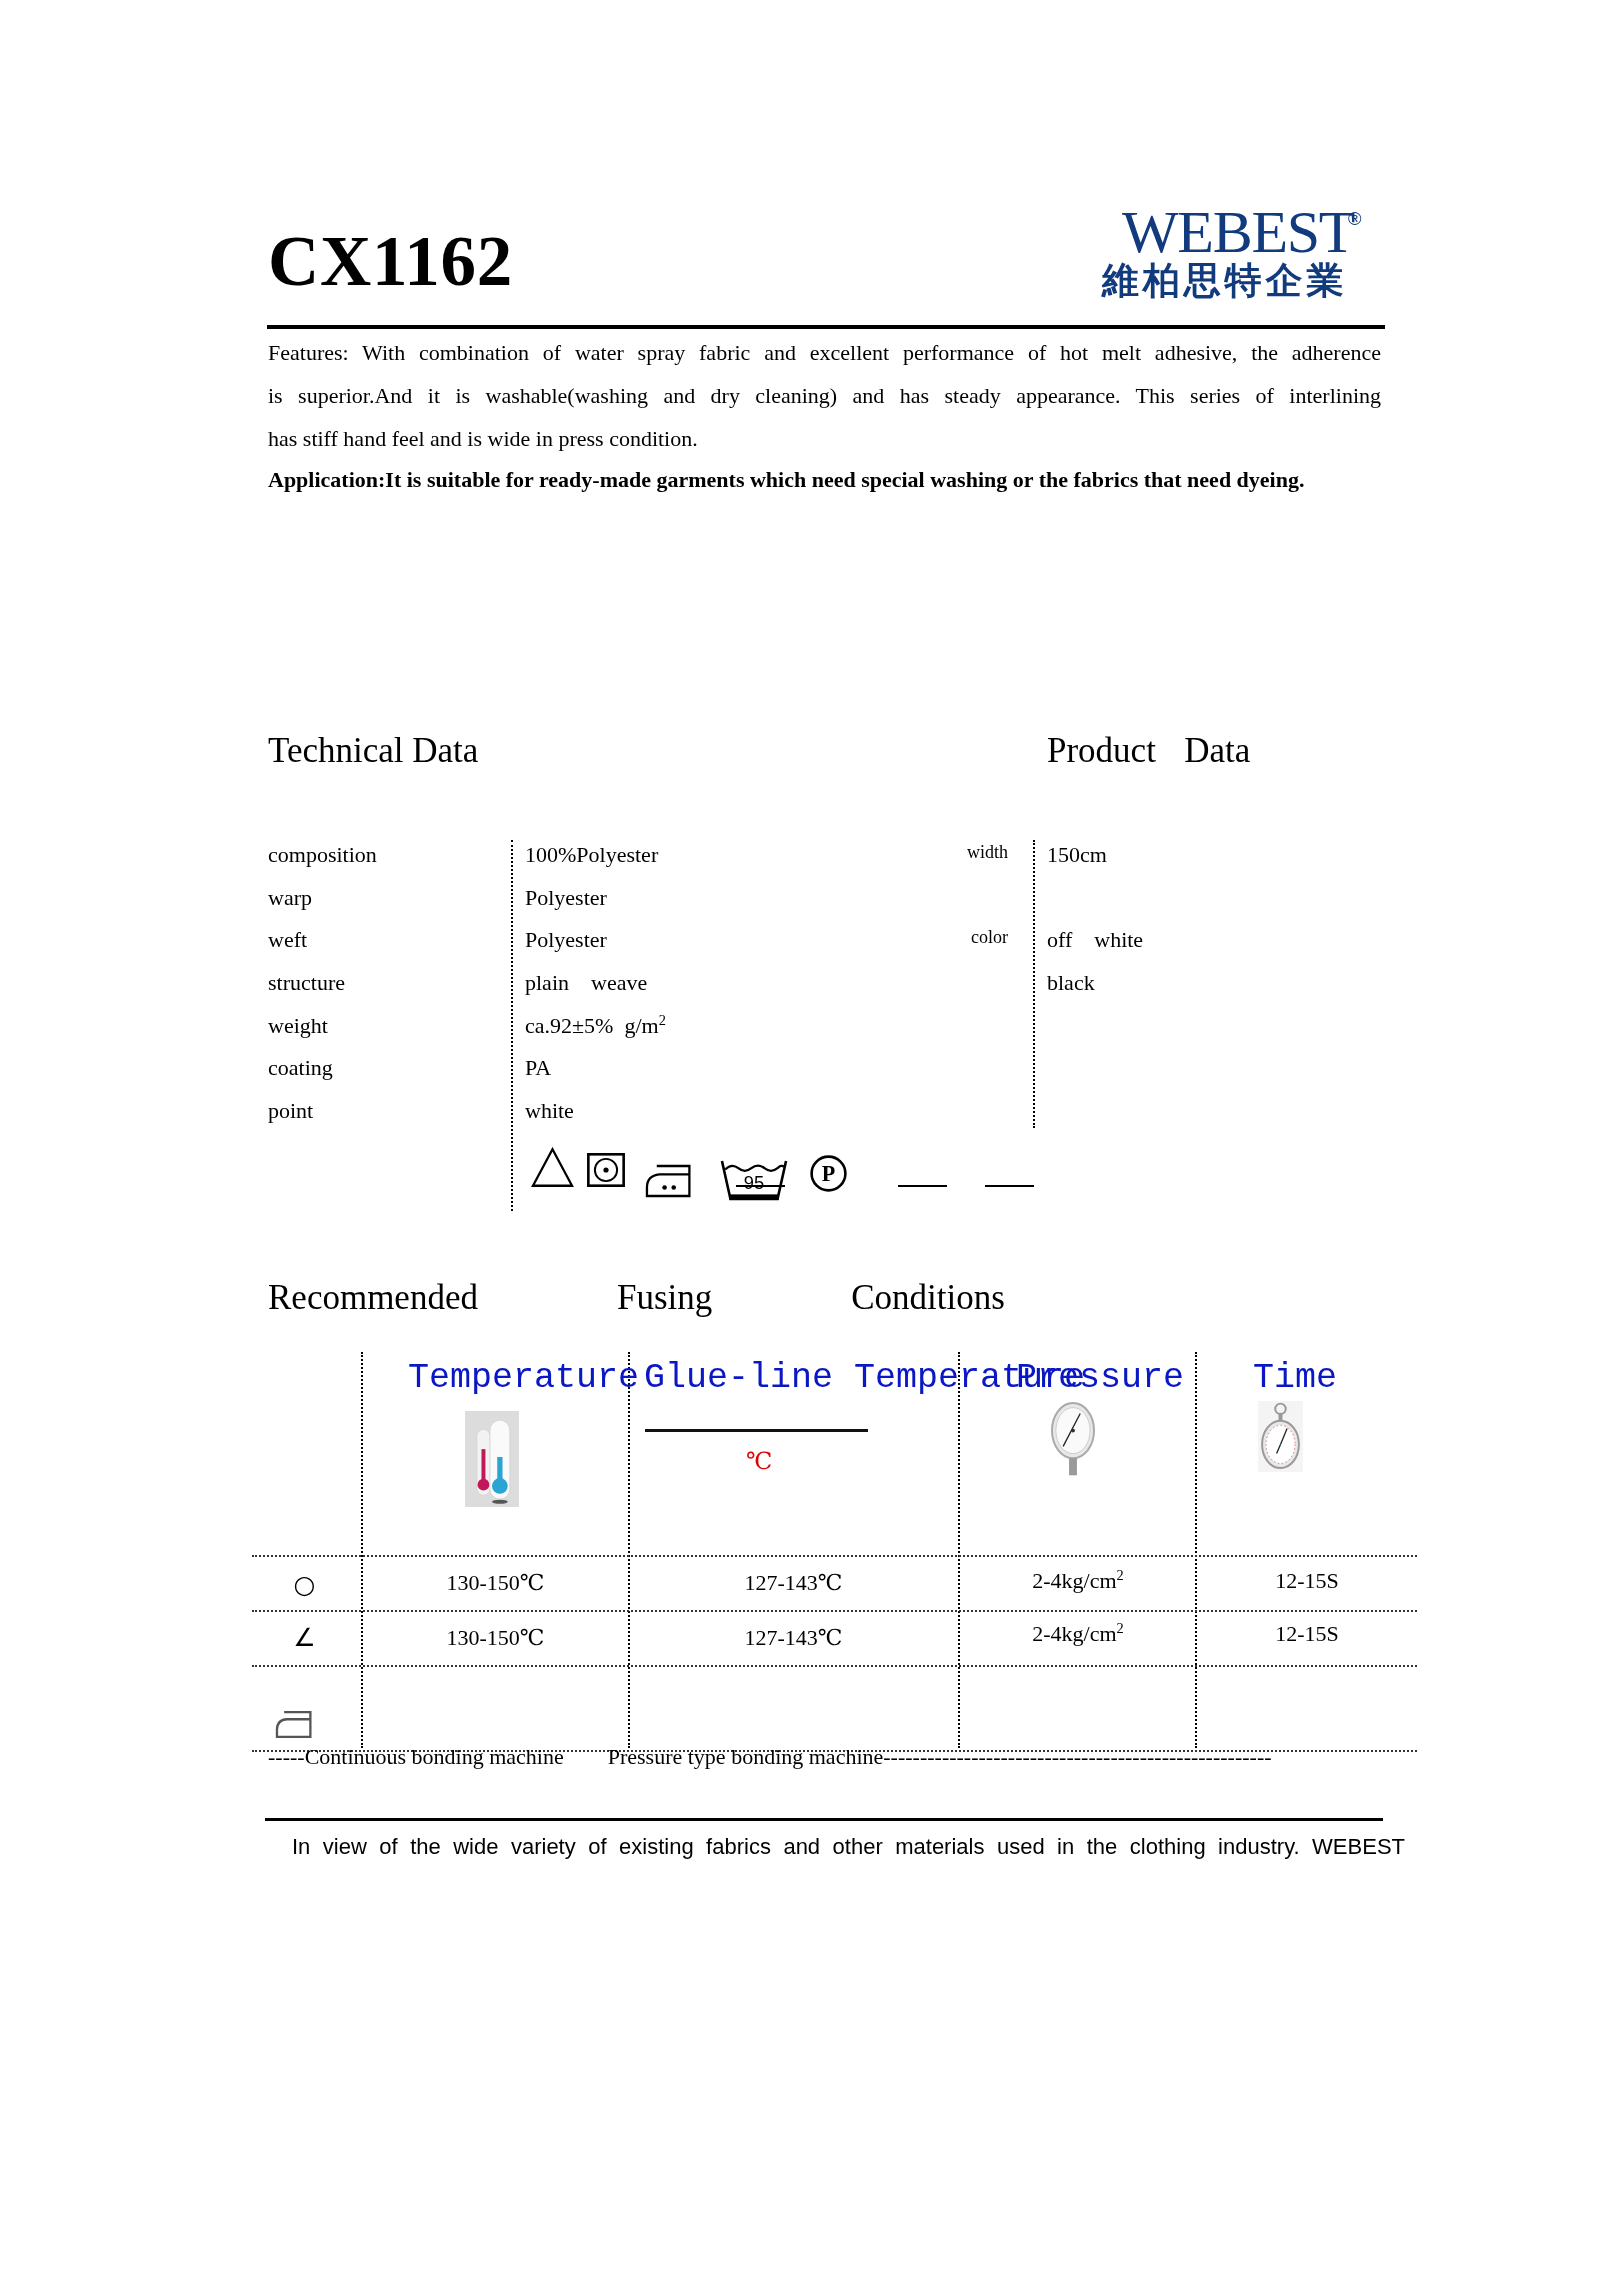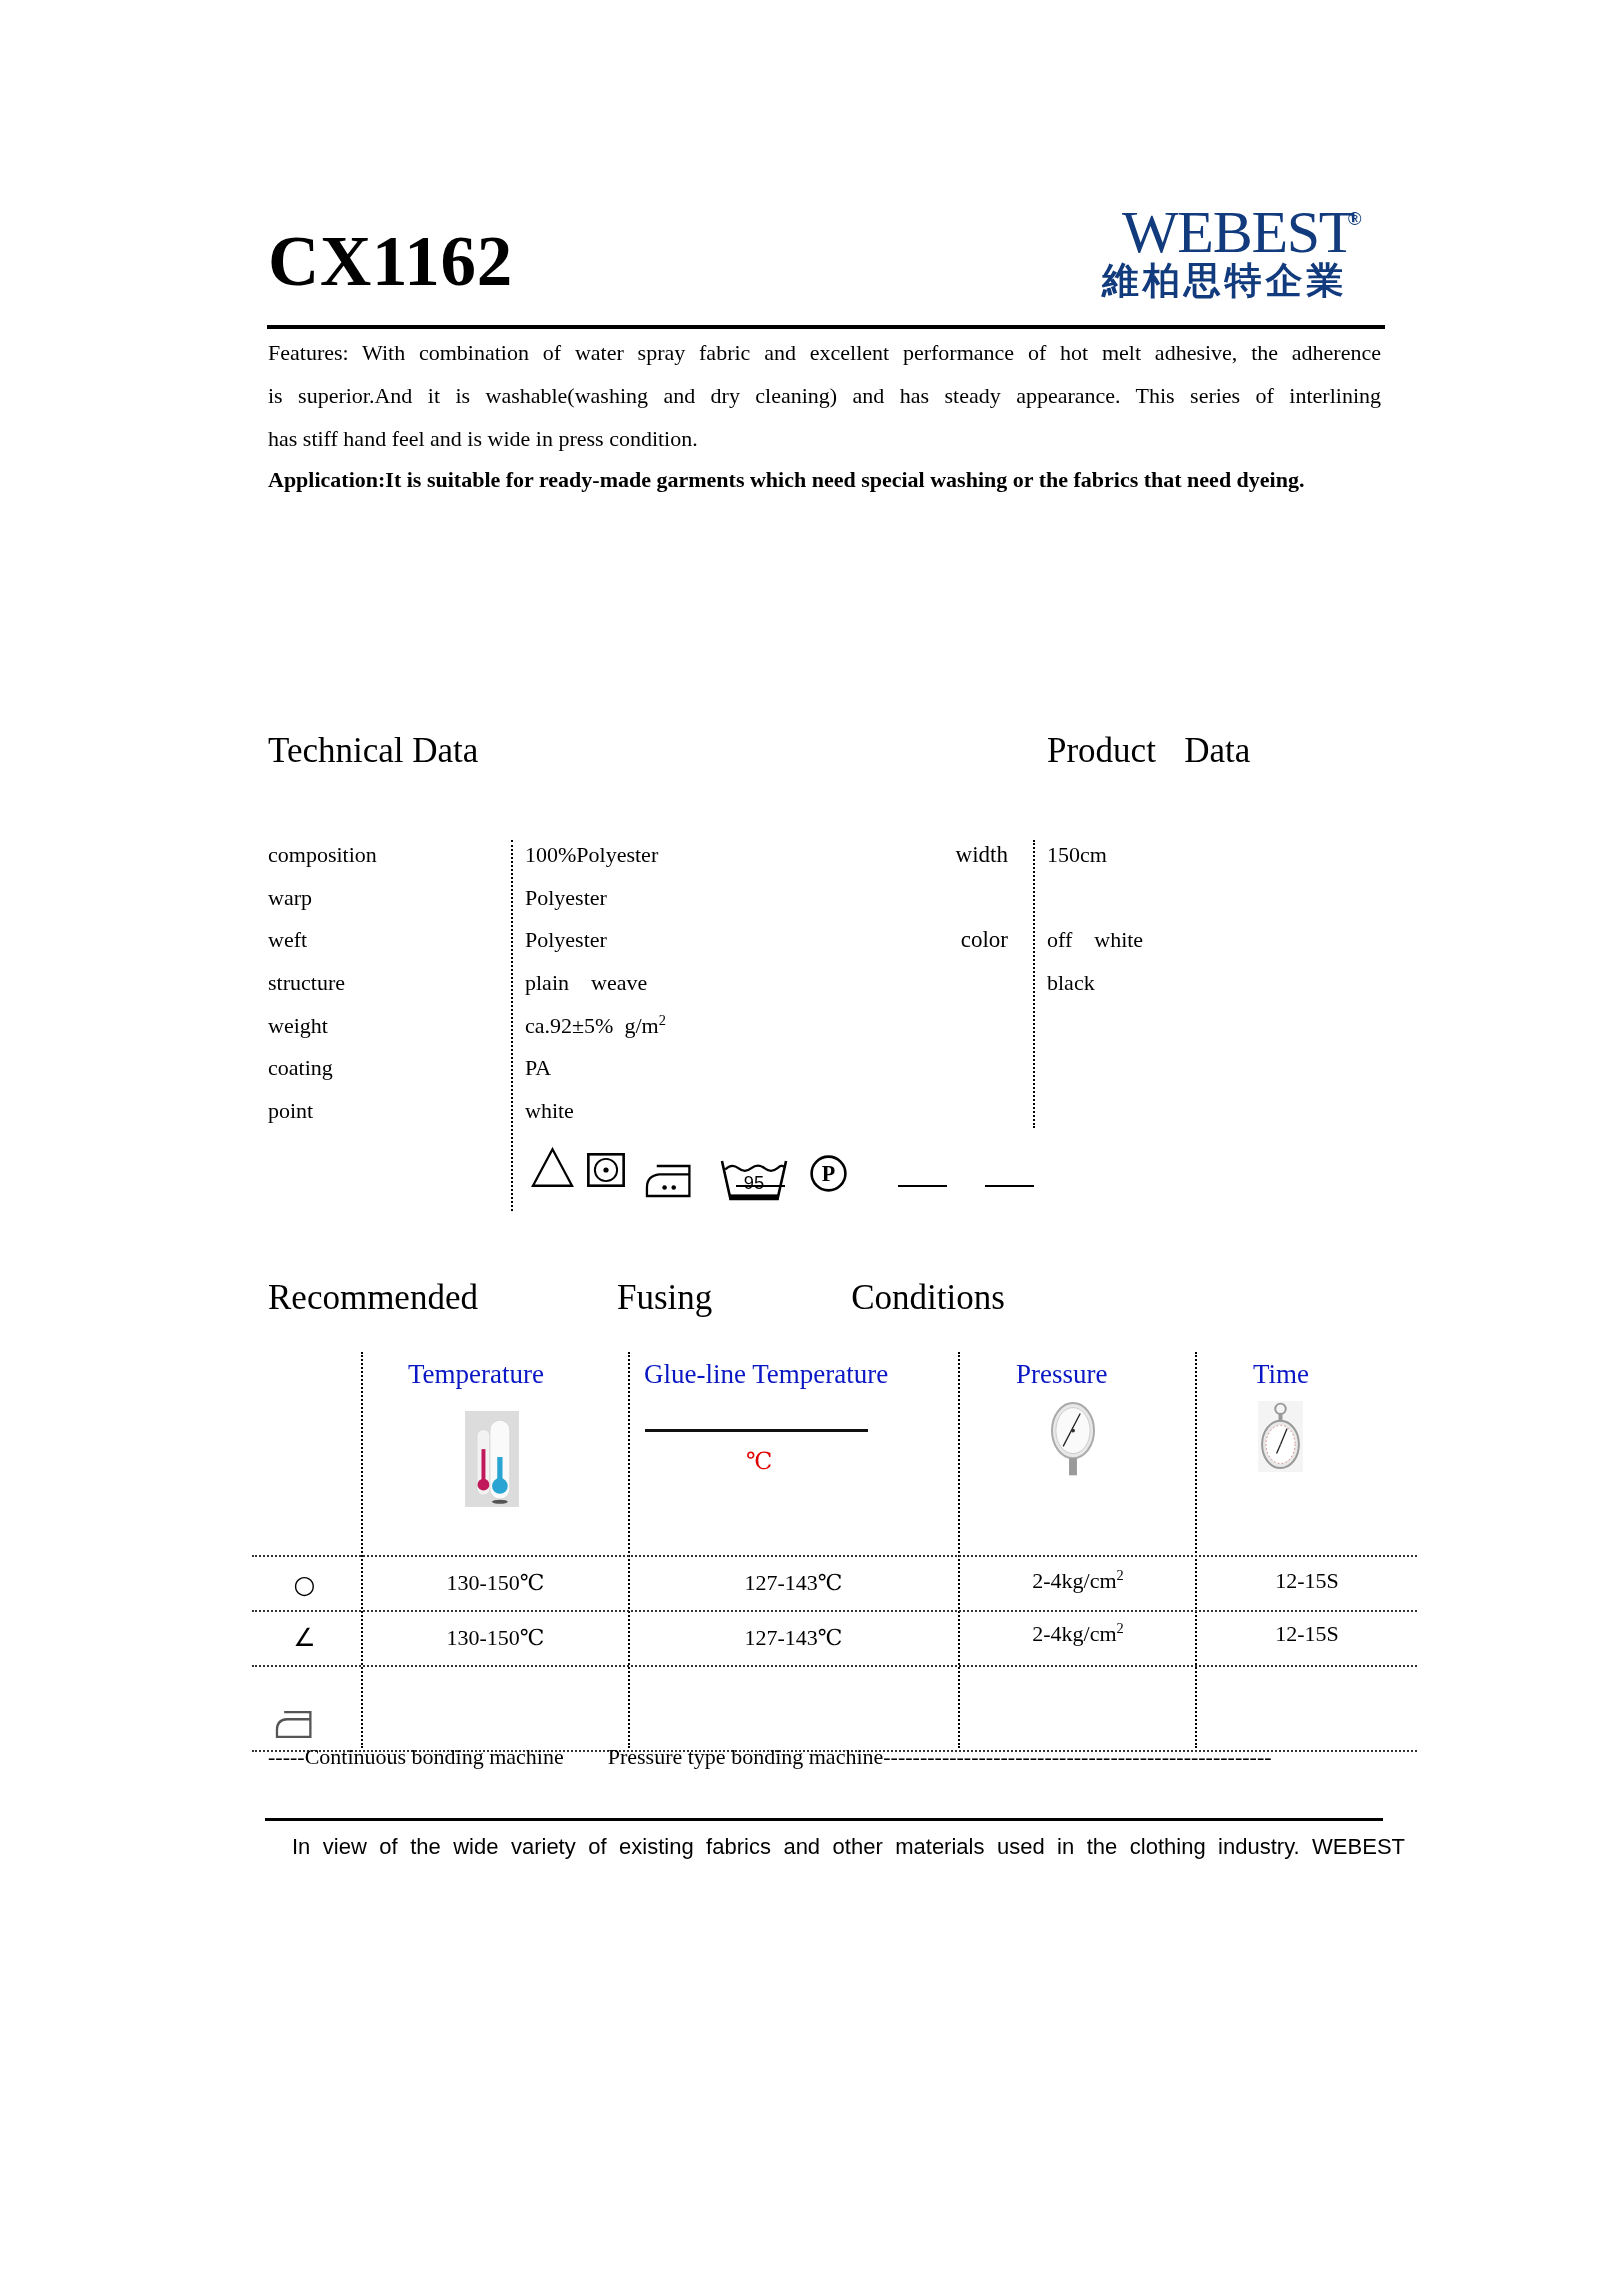--- a/index.html
+++ b/index.html
@@ -22,28 +22,28 @@
   .application { left: 268px; top: 458px; font-weight: bold; }
 
   
   .sec-title { font-size: 35px; line-height: 1; }
   .tech-title { left: 268px; top: 733px; }
   .prod-title { left: 1047px; top: 733px; word-spacing: 19.6px; }
 
   .vdiv { border-left: 2px dotted #000; width: 0; }
   .td-label { left: 268px; font-size: 22px; }
   .td-value { left: 525px; font-size: 22px; }
-  .pd-label { font-size: 23px; text-align: right; width: 131px; left: 877px; }
+  .pd-label { font-size: 18px; text-align: right; width: 131px; left: 877px; }
   .pd-value { left: 1047px; font-size: 22px; }
   sup { font-size: 14.4px; vertical-align: super; line-height: 0; }
   .dash { position: absolute; width: 49px; height: 2px; background: #000; top: 1185px; }
 
   
   .fuse-title { left: 268px; top: 1280px; word-spacing: 26px; }
-  .hdr { font-family: Liberation Serif, serif; color: #0a17c4; font-size: 27px; line-height: 1; }
+  .hdr { font-family: Liberation Mono, monospace; color: #0a17c4; font-size: 35px; line-height: 1; }
   .hrule { border-top: 2px dotted #333; height: 0; left: 252px; width: 1165px; }
   .cell { font-size: 22px; text-align: center; line-height: 1; }
   .row-sym { font-size: 25px; text-align: center; width: 105px; left: 252px; font-family: "DejaVu Sans", sans-serif; }
   .footer-note { left: 268px; top: 1744px; font-size: 22px; white-space: pre; }
 
   .bottom-rule { left: 265px; top: 1818px; width: 1118px; height: 2.6px; background: #000; }
   .disclaimer { left: 268px; top: 1825px; width: 1113px; font-family: "Liberation Sans", sans-serif; font-size: 22px; line-height: 43px; margin-left: 24px; }
   .disclaimer .line { display: block; white-space: nowrap; text-align: justify; text-align-last: justify; }
   .disclaimer .line.last { text-align-last: left; }
   .red { color: #e00000; }

